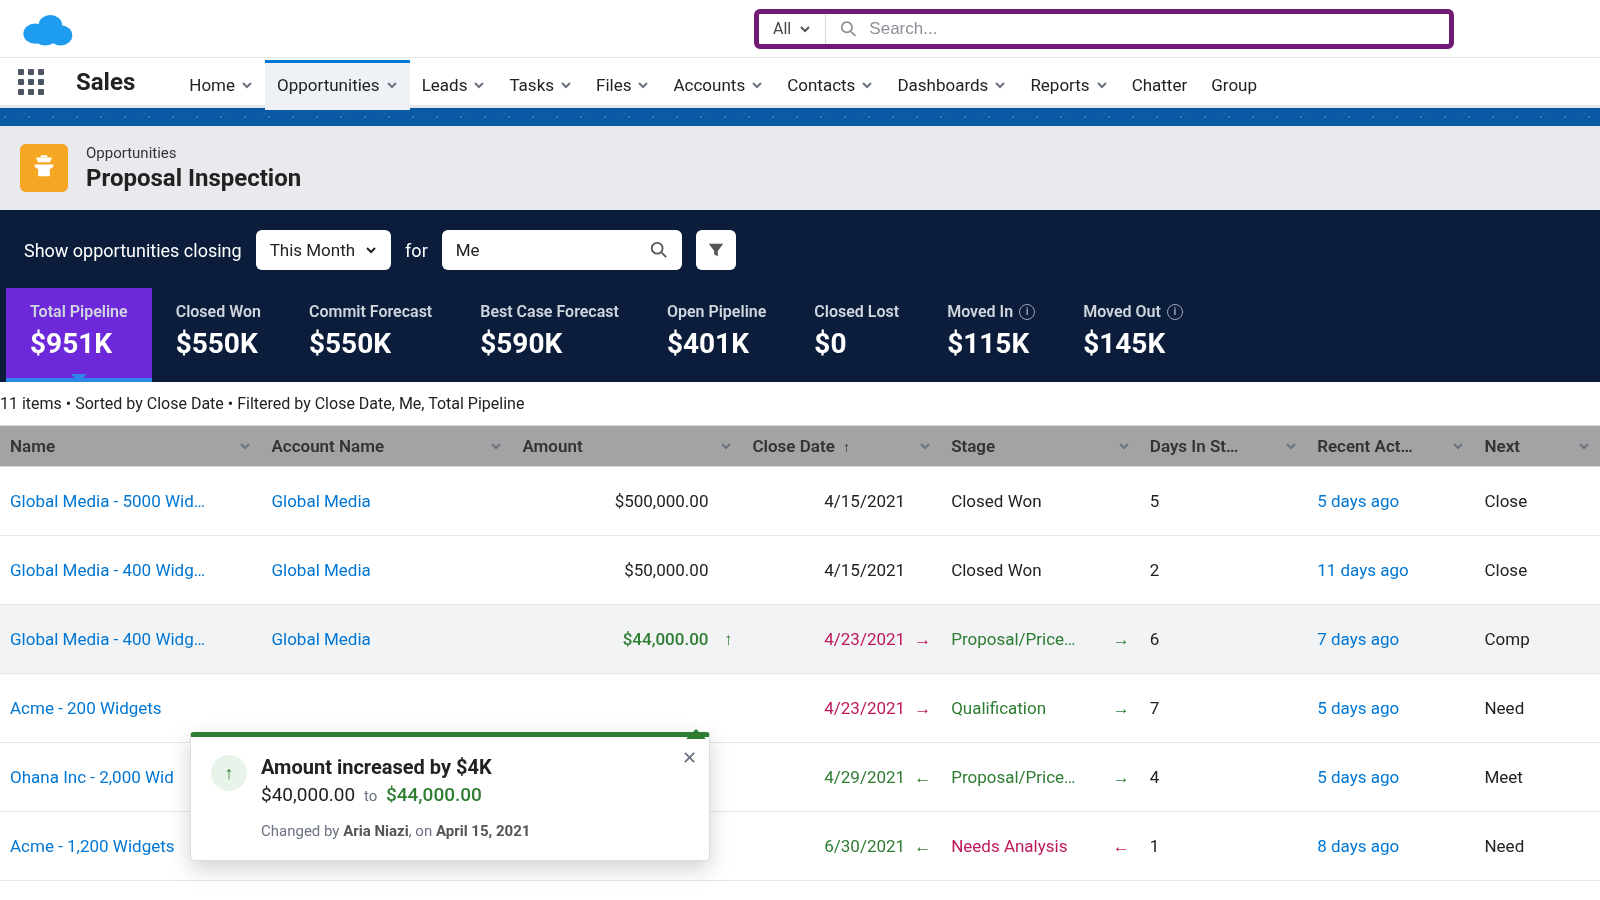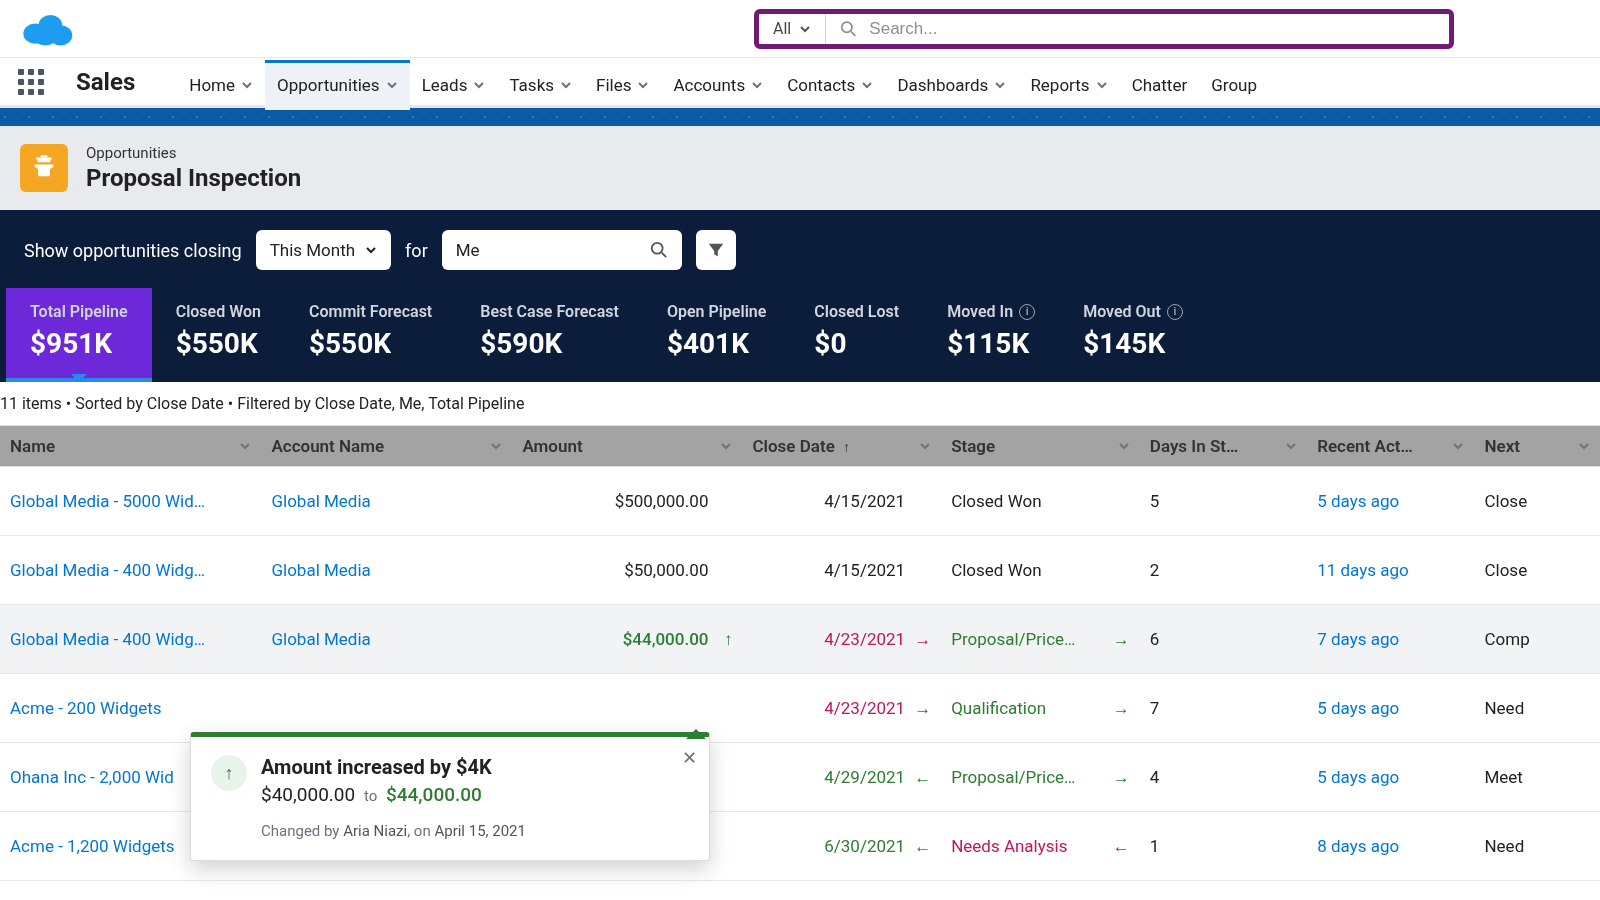--- a/index.html
+++ b/index.html
@@ -78,21 +78,21 @@
   .popover { position:absolute; left:190px; top:732px; width:520px; background:#fff; border:1px solid #d9dde1; border-top:5px solid #2e7d32; border-radius:4px; box-shadow:0 8px 22px rgba(0,0,0,0.18); padding:18px 20px 20px; z-index:20;}
   .popover::before { content:""; position:absolute; top:-18px; left:495px; border:10px solid transparent; border-bottom-color:#2e7d32;}
   .pop-close { position:absolute; top:10px; right:12px; color:#6b7280; cursor:pointer; font-size:18px;}
   .pop-row1 { display:flex; align-items:flex-start; gap:14px;}
   .pop-icon { width:36px; height:36px; border-radius:50%; background:#e8f3ea; display:flex; align-items:center; justify-content:center; color:#2e7d32; font-size:18px;}
   .pop-title { font-weight:700; font-size:20px; margin-bottom:4px;}
   .pop-values { font-size:19px;}
   .pop-values .to { color:#6b7280; font-size:15px; margin:0 4px;}
   .pop-values .new { color:#2e7d32; font-weight:500;}
   .pop-meta { color:#6b7280; font-size:15px; margin-top:16px; margin-left:50px;}
-  .pop-meta b { color:#555; font-weight:400;}
+  .pop-meta b { color:#555; font-weight:700;}
 
   .chev-svg { width:12px; height:12px; }
   .search-icon-svg { width:18px; height:18px; color:#8a8f96;}
   .funnel-svg { width:18px; height:18px;}
 </style>
 </head>
 <body>
 
 <div class="topbar">
   <div class="logo-cloud">

